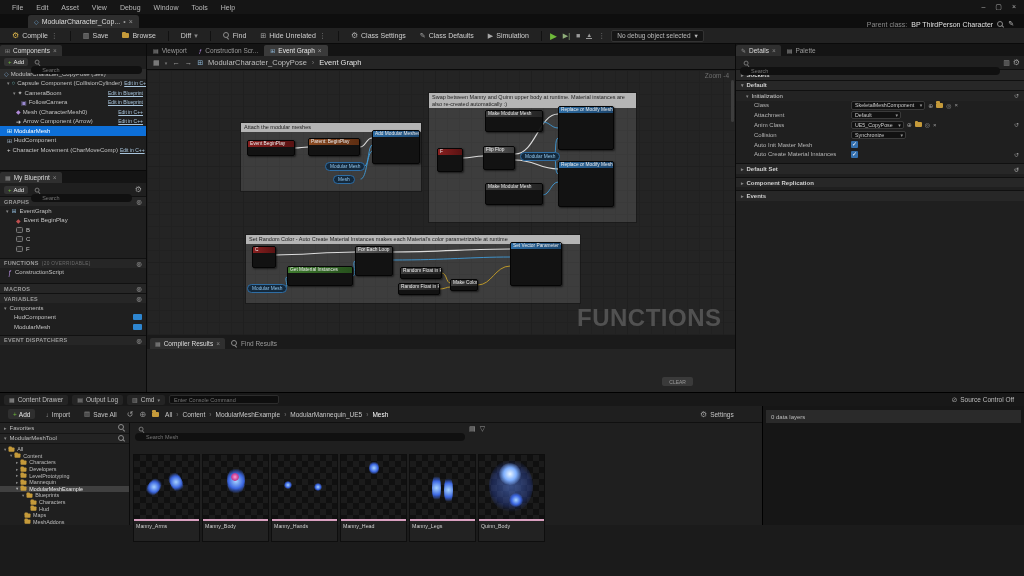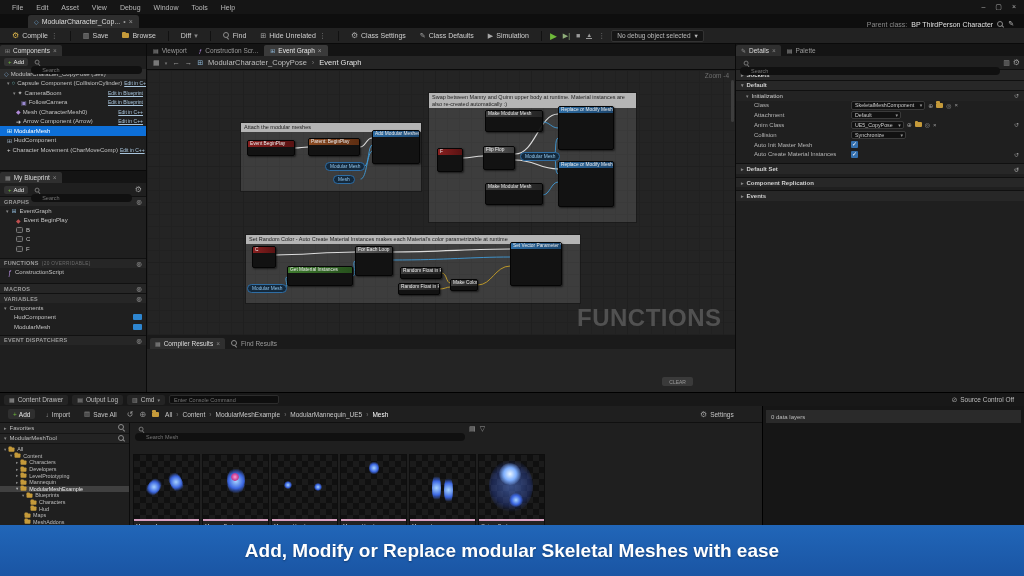--- a/index.html
+++ b/index.html
@@ -753,17 +753,14 @@
       </div>
     </div>
 
     <div class="dlpanel">
       <div class="dlhead">
           <span>0 data layers</span>
         </div>
     </div>
   </div>
 
-  <div class="abs banner">
-    <span>Add, Modify or Replace modular Skeletal Meshes with ease</span>
-  </div>
 
 </div>
 
 </body></html>

